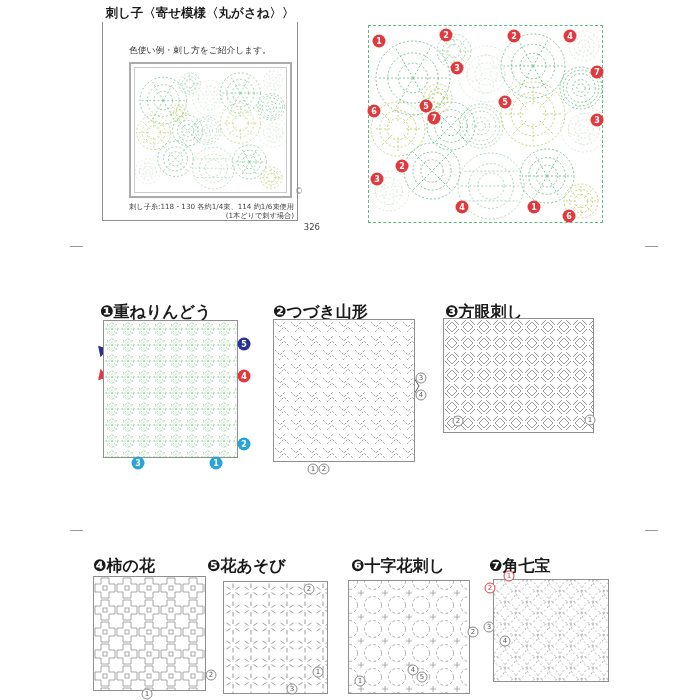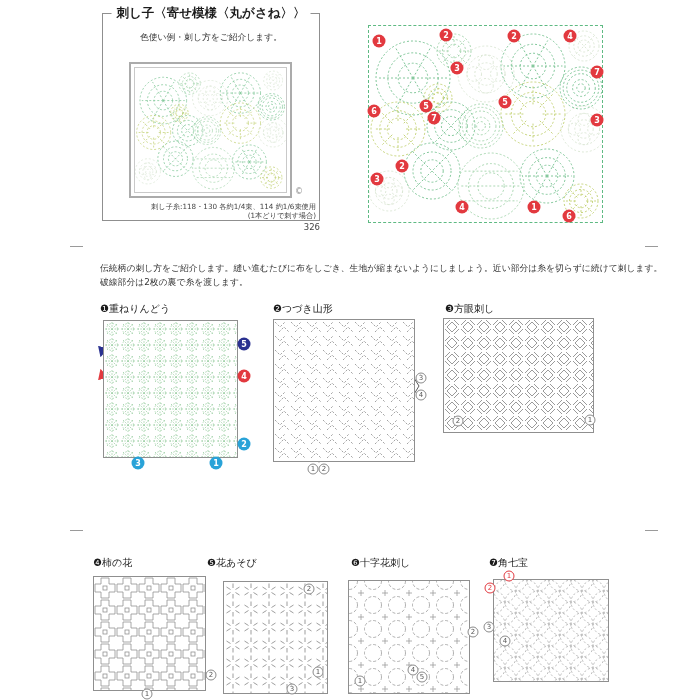--- a/index.html
+++ b/index.html
@@ -1,40 +1,40 @@
 <!DOCTYPE html>
 <html><head>
 <meta charset="utf-8">
 <style>
   html,body{margin:0;padding:0;}
   body{width:700px;height:700px;background:#fff;font-family:"DejaVu Sans","Liberation Sans",sans-serif;color:#2a2a2a;}
   .page{position:relative;width:700px;height:700px;background:#fff;overflow:hidden;}
 
   
-  .info-box{position:absolute;left:102px;top:13px;width:218px;height:208px;border:1px solid #8f8f8f;box-sizing:border-box;}
+  .info-box{position:absolute;left:102px;top:13px;width:196px;height:208px;border:1px solid #8f8f8f;box-sizing:border-box;}
   .info-title{position:absolute;left:50%;top:-9px;transform:translateX(-50%);background:#fff;padding:0 5px;font-size:12.5px;font-weight:700;white-space:nowrap;color:#1c1c1c;}
-  .info-sub{margin-top:17px;text-align:center;font-size:8.8px;line-height:12px;color:#333;}
+  .info-sub{margin-top:30px;text-align:center;font-size:8.8px;line-height:12px;color:#333;}
   .photo-frame{position:absolute;left:26px;top:48px;width:163px;height:136px;border:2px solid #ababab;background:#fff;box-sizing:border-box;padding:3px;}
   .photo-inner{width:100%;height:100%;border:1px solid #c9c9c9;box-sizing:border-box;overflow:hidden;}
   .copyright{position:absolute;left:192px;top:173px;font-size:8px;color:#8a8a8a;}
   .thread-note{position:absolute;right:3px;top:188px;text-align:right;font-size:7.2px;line-height:9px;color:#444;}
   .page-number{position:absolute;left:296px;top:222px;width:24px;text-align:right;font-size:8.5px;color:#444;}
 
   
   .panel{position:absolute;left:368px;top:25px;width:235px;height:198px;border:1px dashed #5fba83;box-sizing:border-box;}
   .panel svg{position:absolute;left:0;top:0;}
 
   
   .cmark{position:absolute;width:13px;height:1px;background:#9a9a9a;}
 
   
   .intro{position:absolute;left:100px;top:261px;width:560px;font-size:8.8px;line-height:14px;color:#333;white-space:nowrap;}
 
   
-  .sec-label{position:absolute;font-size:10px;font-weight:400;color:#1a1a1a;white-space:nowrap;}
+  .sec-label{position:absolute;font-size:16px;font-weight:700;color:#1a1a1a;white-space:nowrap;}
 
   
   .pbox{position:absolute;border:1px solid #8f8f8f;box-sizing:border-box;background:#fff;}
 
   
   #overlay{position:absolute;left:0;top:0;pointer-events:none;}
 
   
   .mk{position:absolute;border-radius:50%;text-align:center;box-sizing:border-box;transform:translate(-50%,-50%);font-weight:700;}
   .mk-red{width:13px;height:13px;background:#e2393f;color:#fff;font-size:8px;line-height:13px;}
@@ -406,24 +406,20 @@
           <line x1="215.60624458405138" y1="171.39375541594862" x2="222.57831744655076" y2="164.42168255344924"></line>
         </g>
       </svg>
     </div>
 
   <div class="cmark" style="left:70px;top:246px;"></div>
   <div class="cmark" style="left:645px;top:246px;"></div>
   <div class="cmark" style="left:70px;top:530px;"></div>
   <div class="cmark" style="left:645px;top:530px;"></div>
 
-  <div class="intro">
-    <div>伝統柄の刺し方をご紹介します。縫い進むたびに布をしごき、生地が縮まないようにしましょう。近い部分は糸を切らずに続けて刺します。</div>
-    <div>破線部分は2枚の裏で糸を渡します。</div>
-  </div>
 
   <div class="sec-label" style="left:100px;top:302px;">❶重ねりんどう</div>
   <div class="sec-label" style="left:273px;top:302px;text-align:center;">❷つづき山形</div>
   <div class="sec-label" style="left:445px;top:302px;">❸方眼刺し</div>
   <div class="sec-label" style="left:93px;top:556px;">❹柿の花</div>
   <div class="sec-label" style="left:207px;top:556px;">❺花あそび</div>
   <div class="sec-label" style="left:351px;top:556px;">❻十字花刺し</div>
   <div class="sec-label" style="left:489px;top:556px;">❼角七宝</div>
 
   <svg id="overlay" width="700" height="700" viewBox="0 0 700 700">

